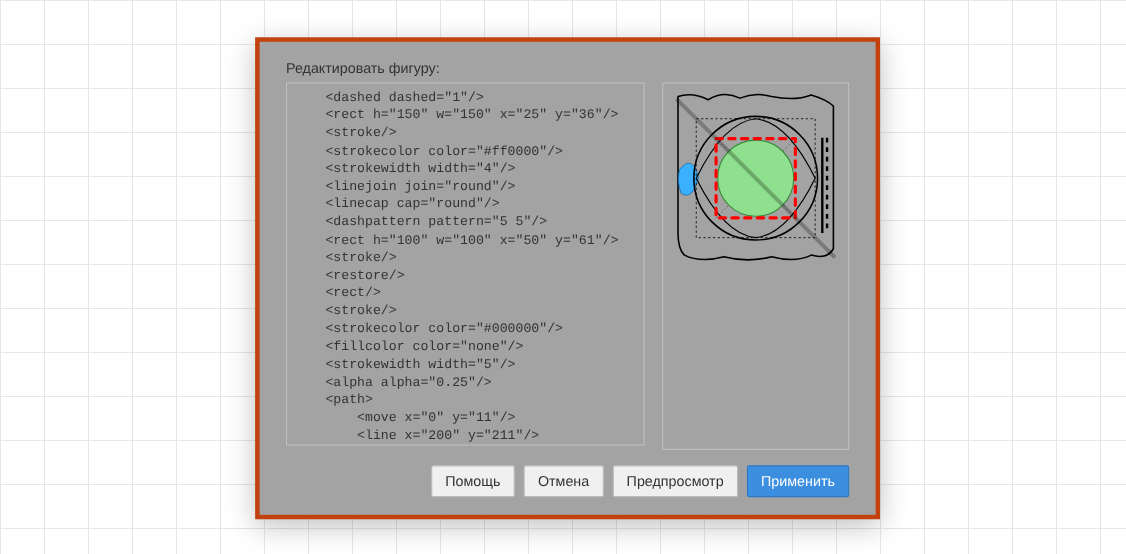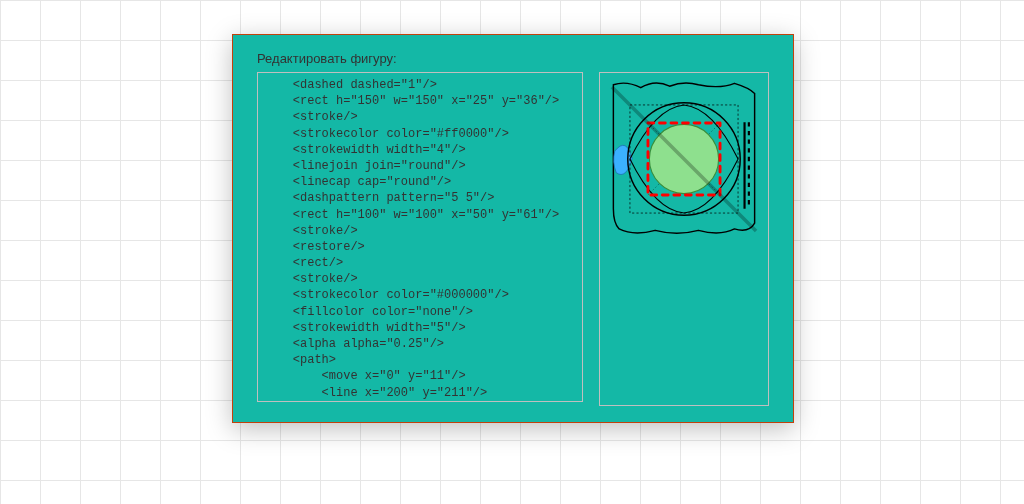--- a/index.html
+++ b/index.html
@@ -19,22 +19,22 @@
     background-image:
       linear-gradient(to right, #e6e6e6 1px, transparent 1px),
       linear-gradient(to bottom, #e6e6e6 1px, transparent 1px);
     background-size: 40px 40px;
   }
   .dialog {
     position: absolute;
     left: 232px;
     top: 34px;
     width: 560px;
-    background: #14b8a6;
-    border: 1px solid #c2410c;
+    background: #a3a3a3;
+    border: 4px solid #c2410c;
     box-shadow: 0 6px 24px rgba(0,0,0,0.25);
   }
   .dialog-inner {
     padding: 16px 24px 16px 24px;
   }
   .dialog-title {
     font-size: 13px;
     color: #333;
     margin-bottom: 6px;
   }
@@ -157,14 +157,20 @@
             <circle cx="100" cy="111" r="48" fill="#8ee08e" stroke="#3a8e3a" stroke-width="1.5"></circle>
 
             <rect x="50" y="61" width="100" height="100" fill="none" stroke="#ff0000" stroke-width="4" stroke-dasharray="8 8" stroke-linejoin="round" stroke-linecap="round"></rect>
 
             <line x1="0" y1="11" x2="200" y2="211" stroke="#000" stroke-width="5" opacity="0.25"></line>
           </svg>
         </div>
       </div>
     </div>
 
+    <div class="button-row">
+      <button class="btn">Помощь</button>
+      <button class="btn">Отмена</button>
+      <button class="btn">Предпросмотр</button>
+      <button class="btn btn-primary">Применить</button>
+    </div>
   </div>
 </div>
 
 </body></html>

